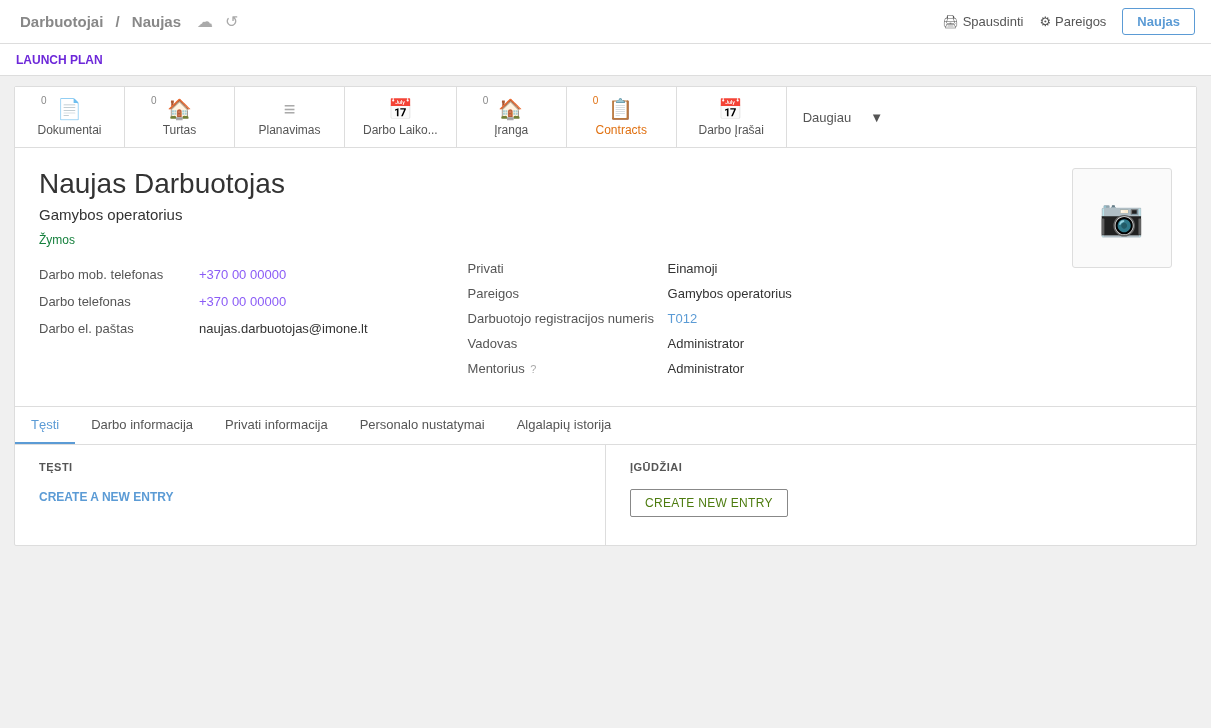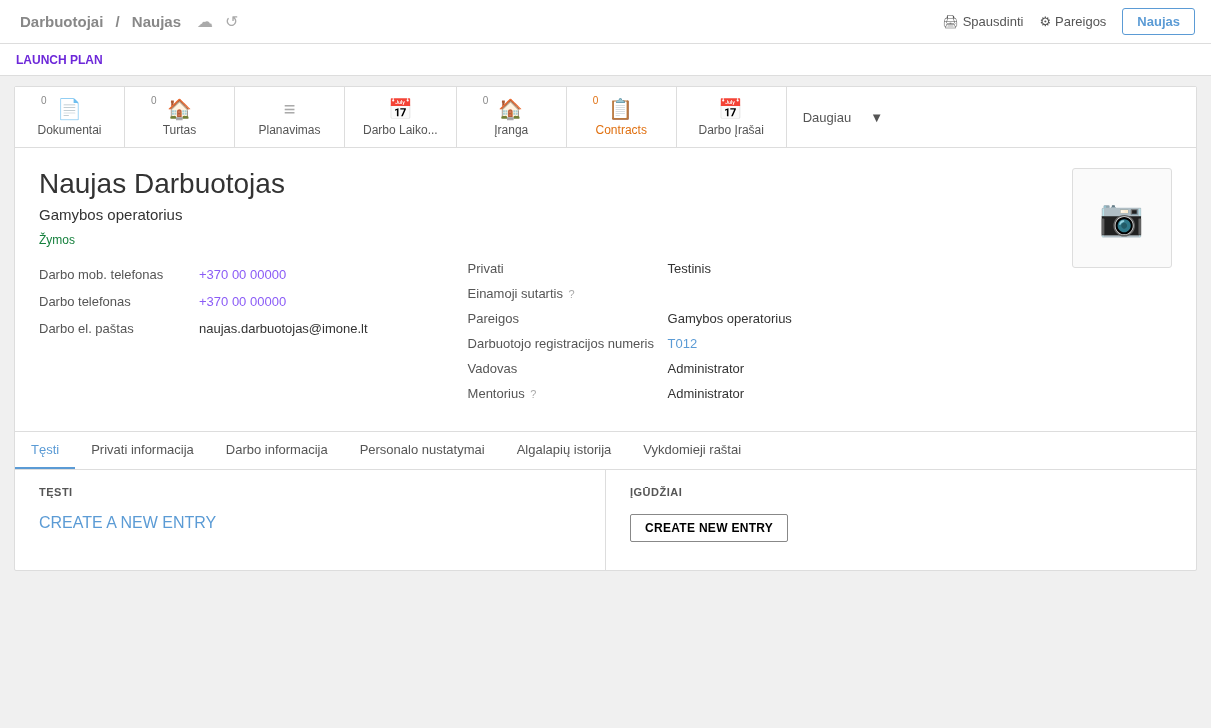--- a/index.html
+++ b/index.html
@@ -84,24 +84,24 @@
     .sub-tab {
       padding: 10px 16px; font-size: 13px; color: #555; cursor: pointer; border-bottom: 2px solid transparent;
     }
     .sub-tab.active { border-bottom: 2px solid #5b9bd5; color: #5b9bd5; }
 
     
     .bottom-sections { display: flex; padding: 0; min-height: 100px; }
     .bottom-left { flex: 1; padding: 16px 24px; border-right: 1px solid #ddd; }
     .bottom-right { flex: 1; padding: 16px 24px; }
     .section-title { font-size: 11px; font-weight: bold; color: #555; letter-spacing: 0.5px; text-transform: uppercase; margin-bottom: 16px; }
-    .create-entry-link { color: #5b9bd5; font-size: 16px; cursor: pointer; text-decoration: none; font-weight: normal; text-transform: uppercase; }
+    .create-entry-link { color: #5b9bd5; font-size: 12px; cursor: pointer; text-decoration: none; font-weight: bold; text-transform: uppercase; }
     .create-entry-btn {
-      border: 1px solid #888; background: #fff; color: #000000;
-      padding: 6px 14px; font-size: 12px; cursor: pointer; font-weight: bold; text-transform: uppercase;
+      border: 1px solid #888; background: #fff; color: #4d7c0f;
+      padding: 6px 14px; font-size: 12px; cursor: pointer; font-weight: normal; text-transform: uppercase;
       border-radius: 2px; letter-spacing: 0.3px;
     }
   </style>
 </head>
 <body>
 
 <div class="top-bar">
   <div class="top-bar-left">
     <span class="breadcrumb">
       <span>Darbuotojai</span>
@@ -197,28 +197,21 @@
             </div>
             <div class="field-row">
               <span class="field-label">Darbo el. paštas</span>
               <span class="field-value plain">naujas.darbuotojas@imone.lt</span>
             </div>
           </div>
 
           <div class="right-fields">
             <div class="right-field-row">
               <span class="right-field-label">Privati</span>
-              <span class="right-field-value">Testinis</span>
-            </div>
-            <div class="right-field-row">
-              <span class="right-field-label">
-                <span>Einamoji sutartis</span>
-                <span class="help-icon">?</span>
-              </span>
-              <span class="right-field-value"></span>
+              <span class="right-field-value">Einamoji</span>
             </div>
             <div class="right-field-row">
               <span class="right-field-label">Pareigos</span>
               <span class="right-field-value">Gamybos operatorius</span>
             </div>
             <div class="right-field-row">
               <span class="right-field-label">Darbuotojo registracijos numeris</span>
               <span class="right-field-value link">T012</span>
             </div>
             <div class="right-field-row">
@@ -239,33 +232,30 @@
       <div class="photo-placeholder">
         <span>📷</span>
       </div>
     </div>
 
     <div class="sub-tabs">
       <div class="sub-tab active">
         <span>Tęsti</span>
       </div>
       <div class="sub-tab">
+        <span>Darbo informacija</span>
+      </div>
+      <div class="sub-tab">
         <span>Privati informacija</span>
       </div>
       <div class="sub-tab">
-        <span>Darbo informacija</span>
-      </div>
-      <div class="sub-tab">
         <span>Personalo nustatymai</span>
       </div>
       <div class="sub-tab">
         <span>Algalapių istorija</span>
-      </div>
-      <div class="sub-tab">
-        <span>Vykdomieji raštai</span>
       </div>
     </div>
 
     <div class="bottom-sections">
       <div class="bottom-left">
         <div class="section-title">TĘSTI</div>
         <a class="create-entry-link">CREATE A NEW ENTRY</a>
       </div>
       <div class="bottom-right">
         <div class="section-title">ĮGŪDŽIAI</div>

